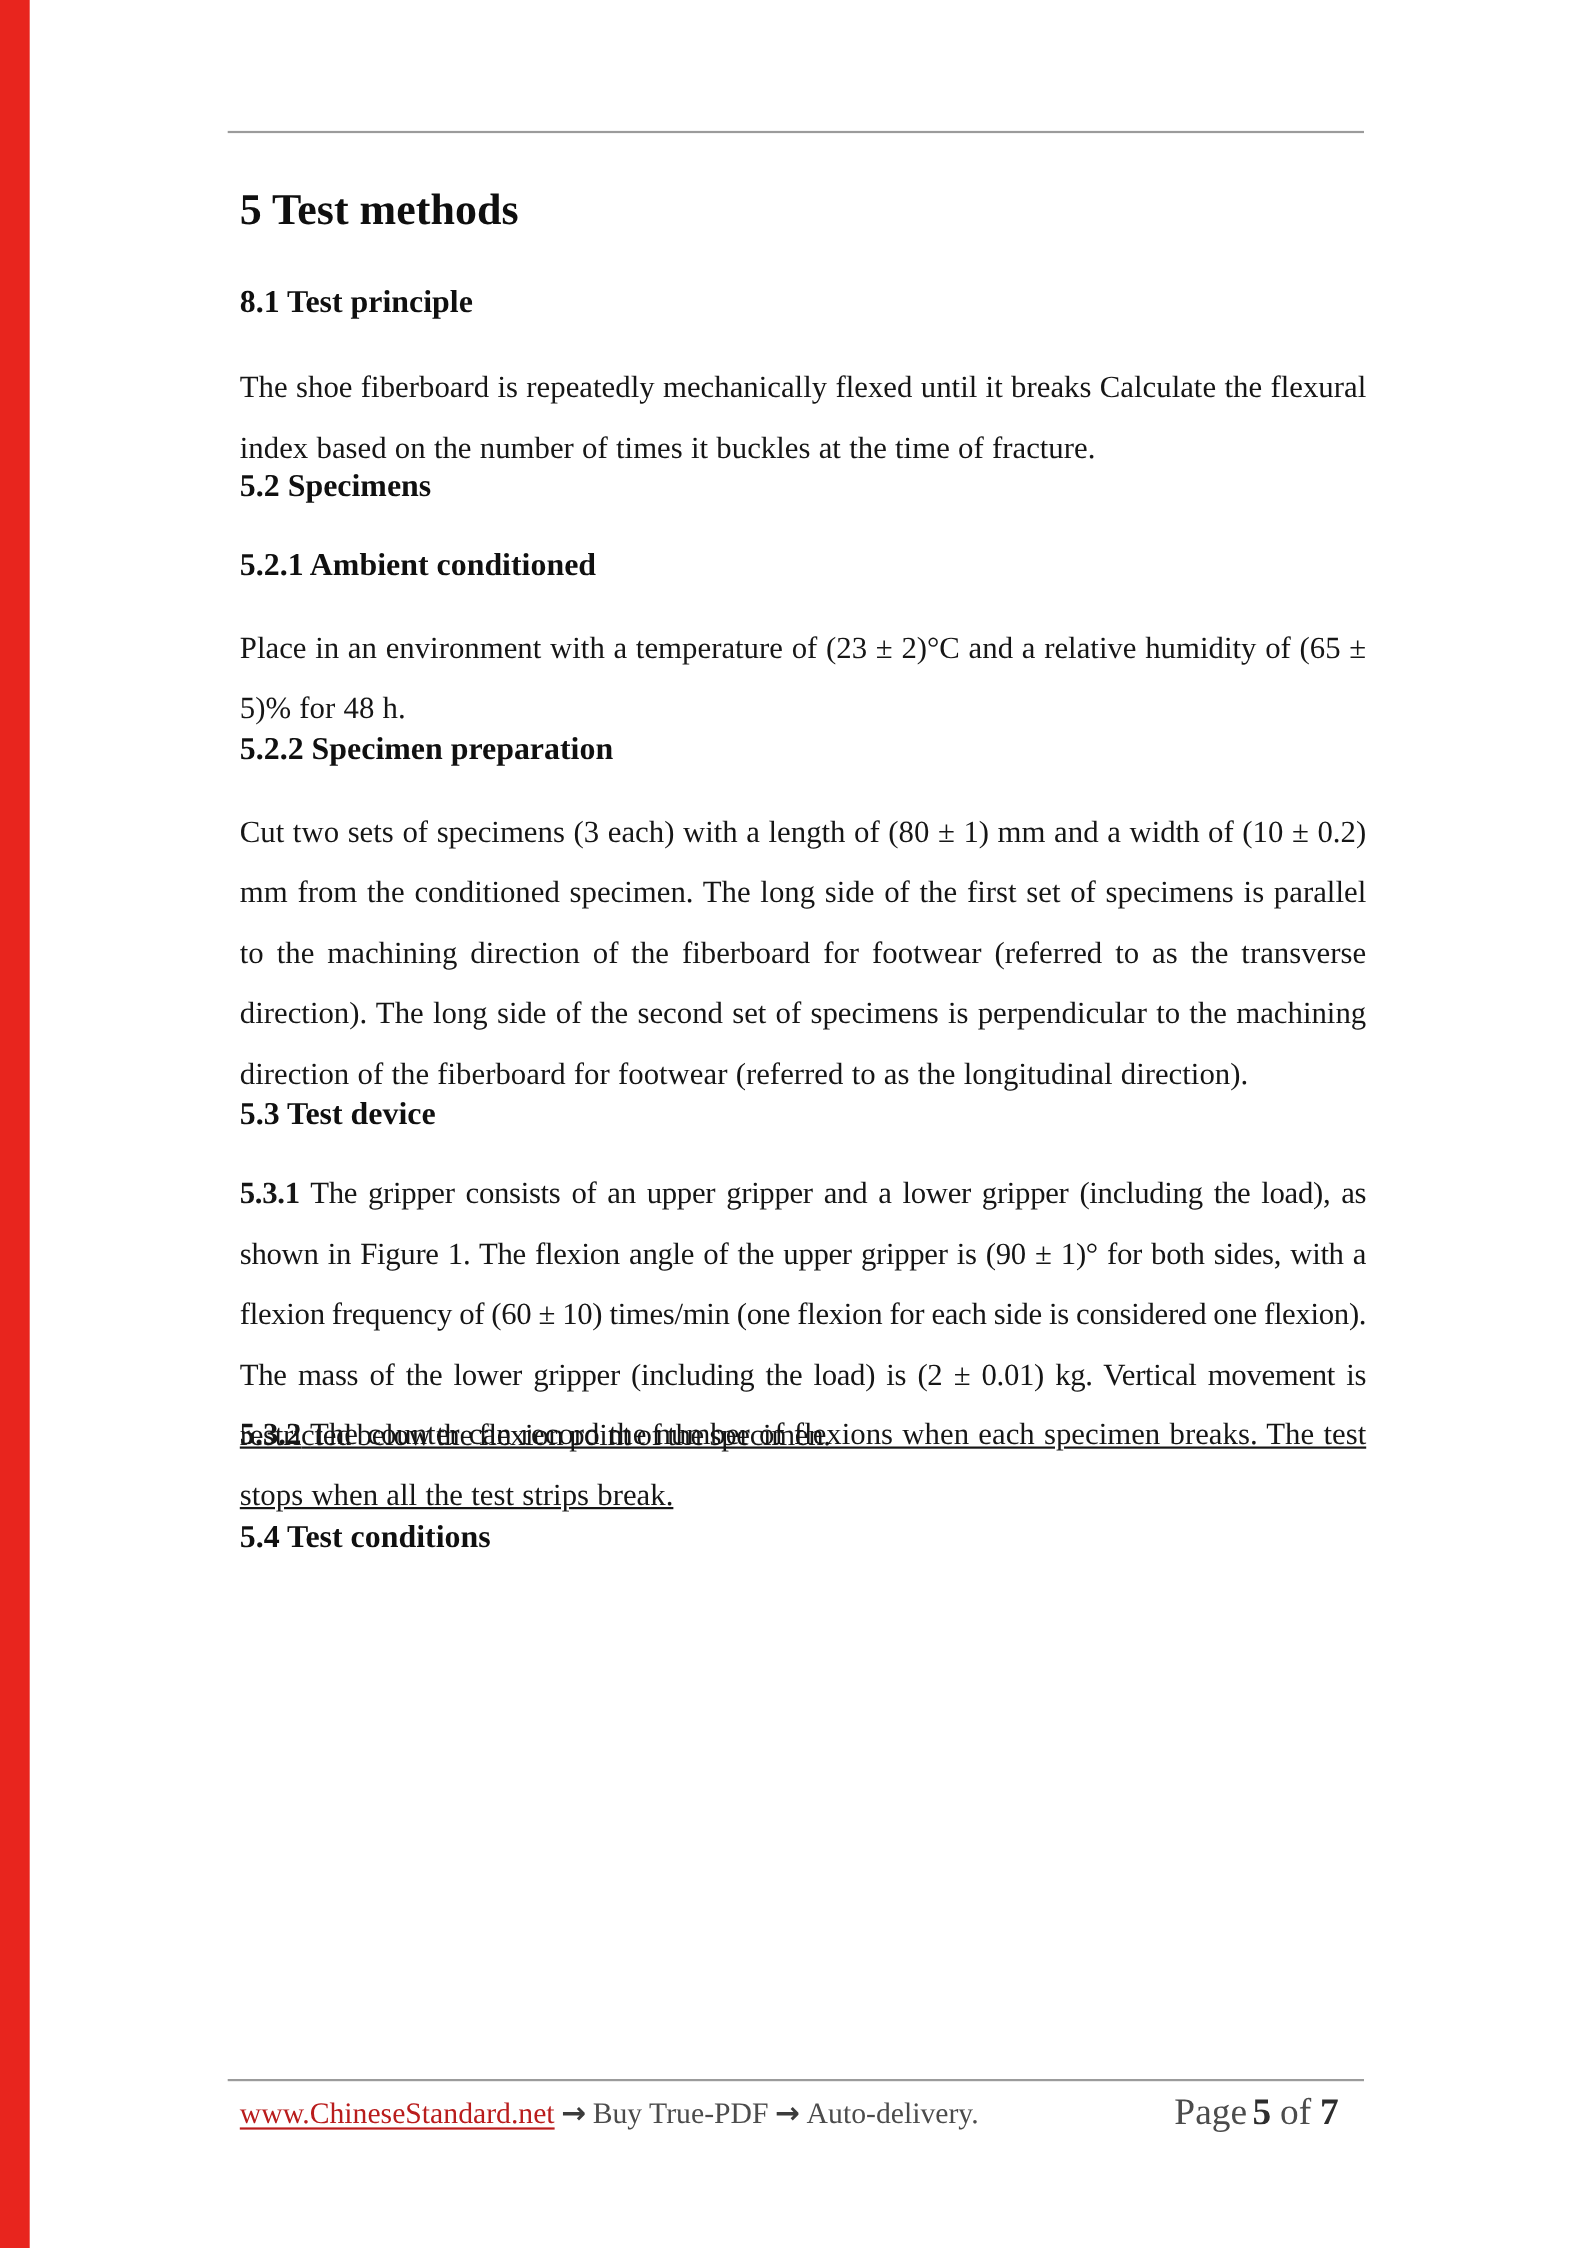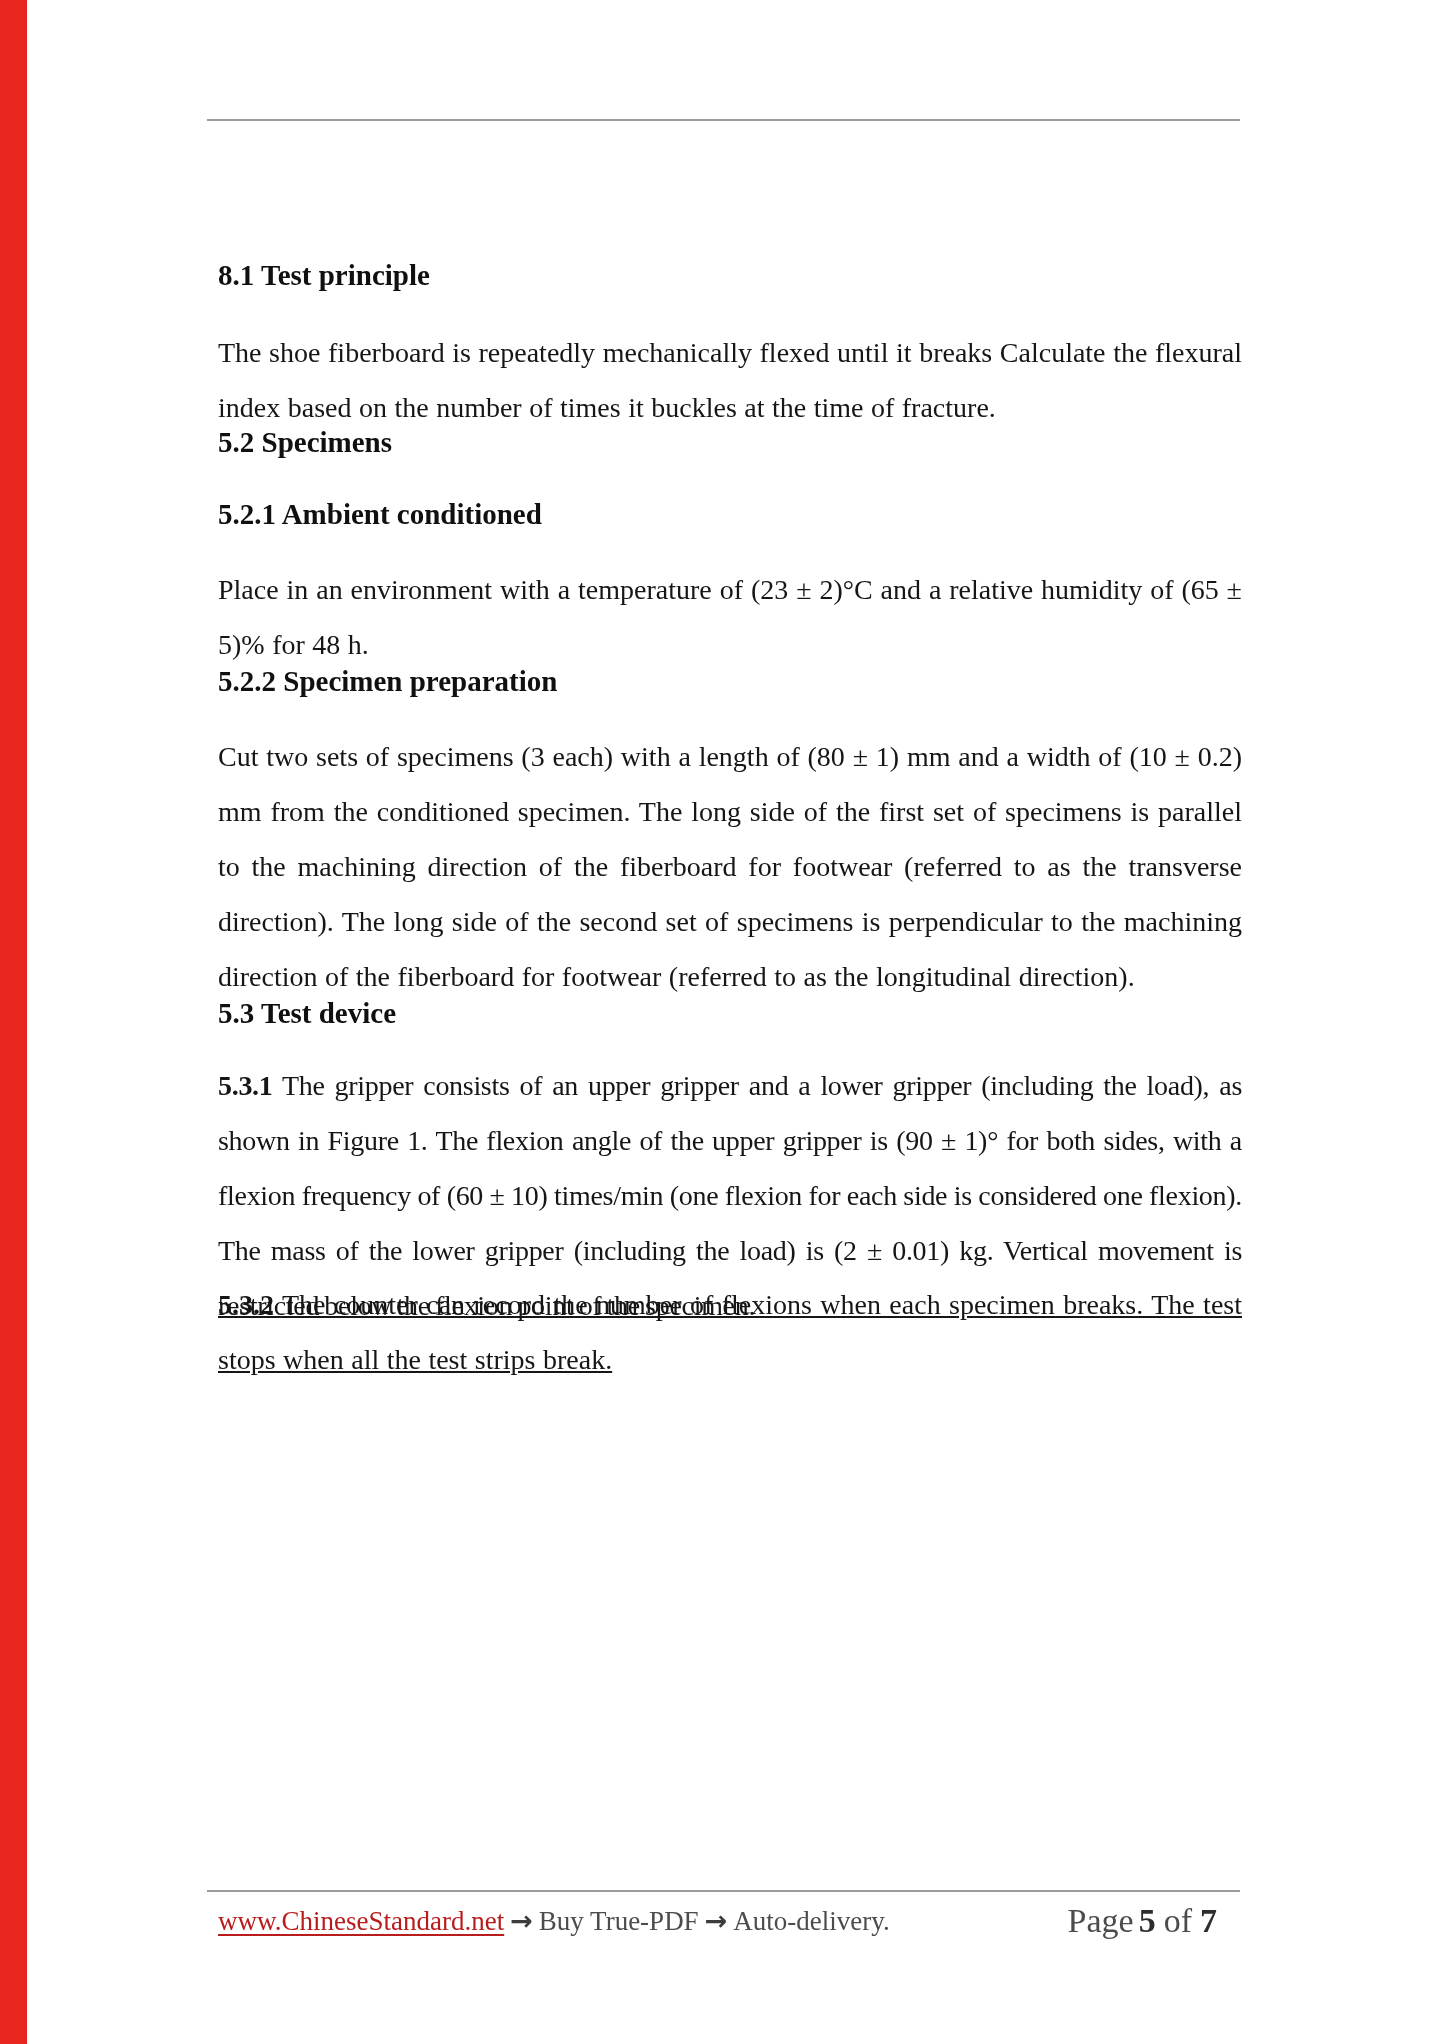--- a/index.html
+++ b/index.html
@@ -95,38 +95,40 @@
 </style>
 </head>
 <body>
 
 <div class="page">
 
   <div class="edge-band"></div>
 
   <div class="rule top"></div>
 
+  <div class="doc-title">5 Test methods</div>
 
   <div class="heading h-51">8.1 Test principle</div>
   <p class="para p-principle">The shoe fiberboard is repeatedly mechanically flexed until it breaks Calculate the flexural index based on the number of times it buckles at the time of fracture.</p>
 
   <div class="heading h-52">5.2 Specimens</div>
 
   <div class="heading h-521">5.2.1 Ambient conditioned</div>
   <p class="para p-ambient">Place in an environment with a temperature of (23 ± 2)°C and a relative humidity of (65 ± 5)% for 48 h.</p>
 
   <div class="heading h-522">5.2.2 Specimen preparation</div>
   <p class="para p-prep">Cut two sets of specimens (3 each) with a length of (80 ± 1) mm and a width of (10 ± 0.2) mm from the conditioned specimen. The long side of the first set of specimens is parallel to the machining direction of the fiberboard for footwear (referred to as the transverse direction). The long side of the second set of specimens is perpendicular to the machining direction of the fiberboard for footwear (referred to as the longitudinal direction).</p>
 
   <div class="heading h-53">5.3 Test device</div>
 
   <p class="para tight p-531"><b class="clause-label">5.3.1</b> <span>The gripper consists of an upper gripper and a lower gripper (including the load), as shown in Figure 1. The flexion angle of the upper gripper is (90 ± 1)° for both sides, with a flexion frequency of (60 ± 10) times/min (one flexion for each side is considered one flexion). The mass of the lower gripper (including the load) is (2 ± 0.01) kg. Vertical movement is restricted below the flexion point of the specimen.</span></p>
 
   <p class="para p-532"><b class="clause-label">5.3.2</b> <span>The counter can record the number of flexions when each specimen breaks. The test stops when all the test strips break.</span></p>
 
+  <div class="heading h-54">5.4 Test conditions</div>
 
   <div class="rule bottom"></div>
 
   <div class="footer-nav"><a>www.ChineseStandard.net</a><span class="arrow">→</span><span>Buy True-PDF</span><span class="arrow">→</span><span>Auto-delivery.</span></div>
 
   <div class="page-indicator"><span>Page</span><span class="num">5</span><span class="of">of</span><span class="num">7</span></div>
 
 </div>
 
 </body></html>

